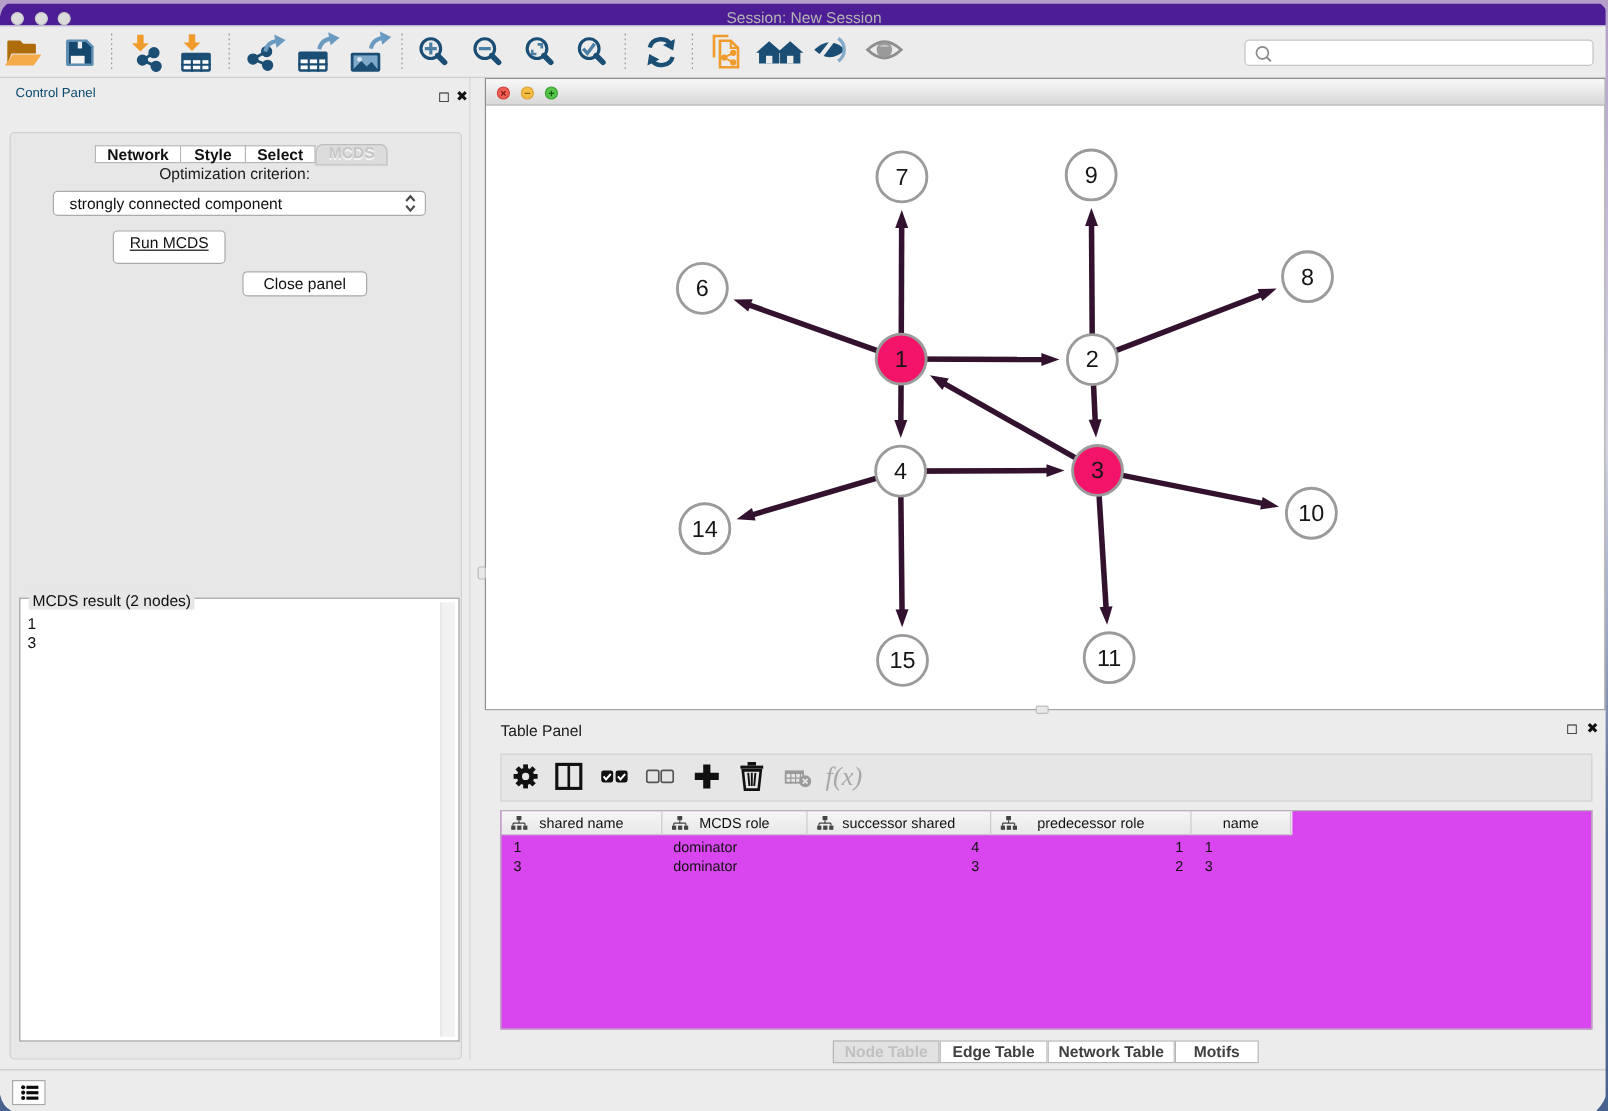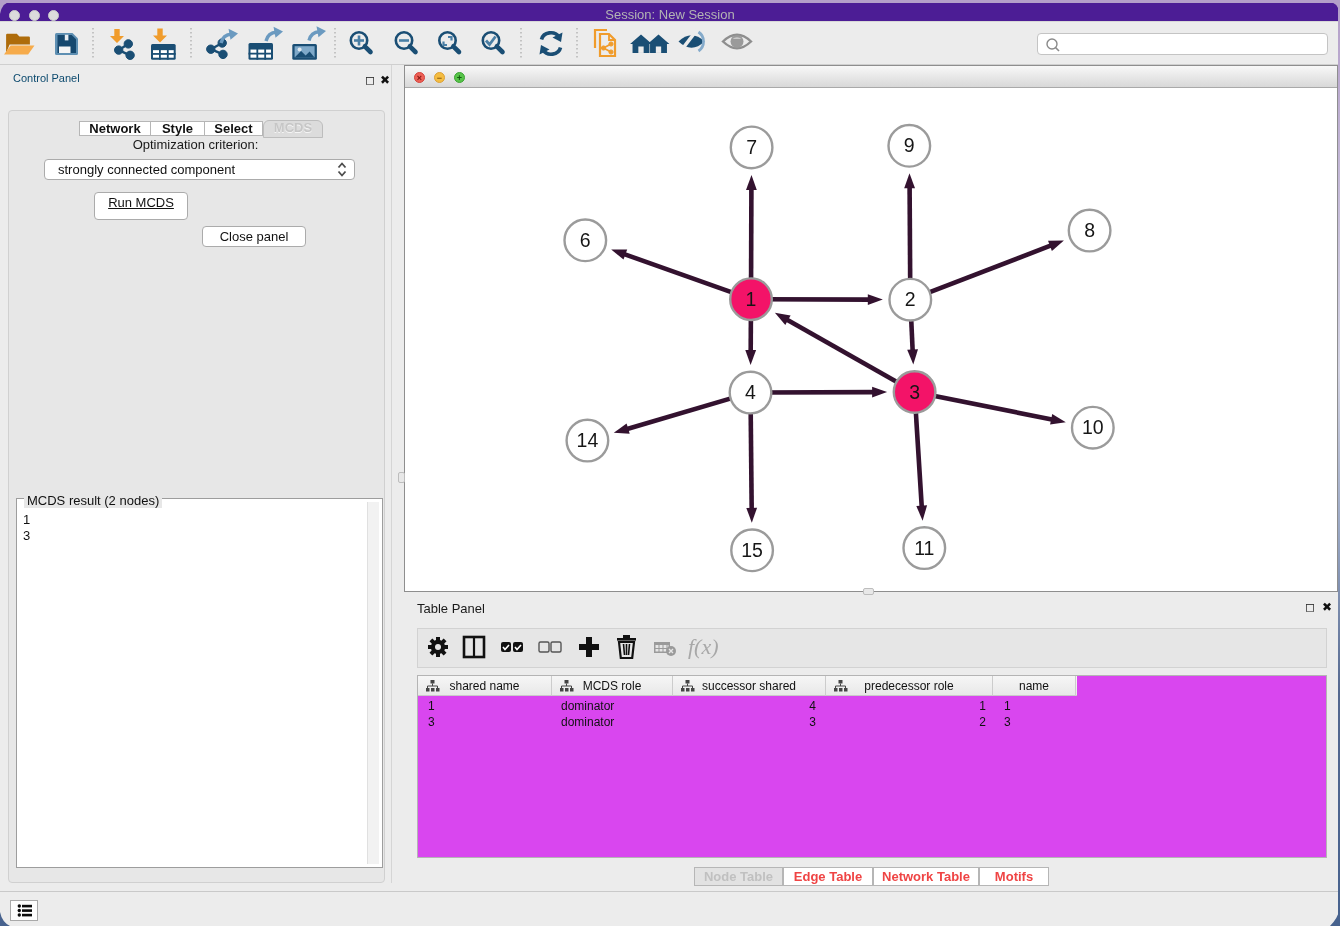--- a/index.html
+++ b/index.html
@@ -41,21 +41,21 @@
 
 
 #tpanel { left:393px; top:592px; width:947px; height:299px; background:#ececec; }
 #tp-title { left:24px; top:9px; font-size:13px; color:#1a1a1a; }
 #tp-toolbox { left:24px; top:36px; width:910px; height:40px; background:#e6e6e6; border:1px solid #d2d2d2;text-align:right; }
 #tp-table { left:24px; top:83px; width:910px; height:183px; background:#d946ef; border:1px solid #b4b4b4; }
 #tp-thead { left:0; top:0; width:659px; height:20px; background:linear-gradient(#f6f6f6,#e8e8e8); border-bottom:1px solid #c9c9c9; font-size:12px; color:#111; }
 .th { position:absolute; top:0; height:20px; border-right:1px solid #cccccc; text-align:center; line-height:20px; }
 .td { position:absolute; font-size:12px; color:#111; }
 #tp-tabs { top:275px; height:19px; }
-.btab { position:absolute; top:0; height:19px; background:#fff; border:1px solid #b6b6b6; font-size:13px; font-weight:bold; text-align:center; line-height:18px; color:#ef4444; }
+.btab { position:absolute; top:0; height:19px; background:#fff; border:1px solid #b6b6b6; font-size:13px; font-weight:bold; text-align:center; line-height:18px; color:#404040; }
 #statusbar { left:0; top:891px; width:1340px; height:35px; background:#ececec; border-top:1px solid #c9c9c9; }
 #listbtn { left:10px; top:8px; width:28px; height:21px; background:#fdfdfd; border:1px solid #a9a9a9; }
 #membtn { left:1254px; top:6px; width:75px; height:25px; background:#f4f4f4; border:1px solid #b0b0b0; font-size:12px; color:#111;margin-top:39px; }
 </style>
 </head>
 <body>
 <div id="purpletop" class="abs"></div>
 <div id="titlebar" class="abs">
   <div class="tl-circle" style="left:9px"></div>
   <div class="tl-circle" style="left:29px"></div>

